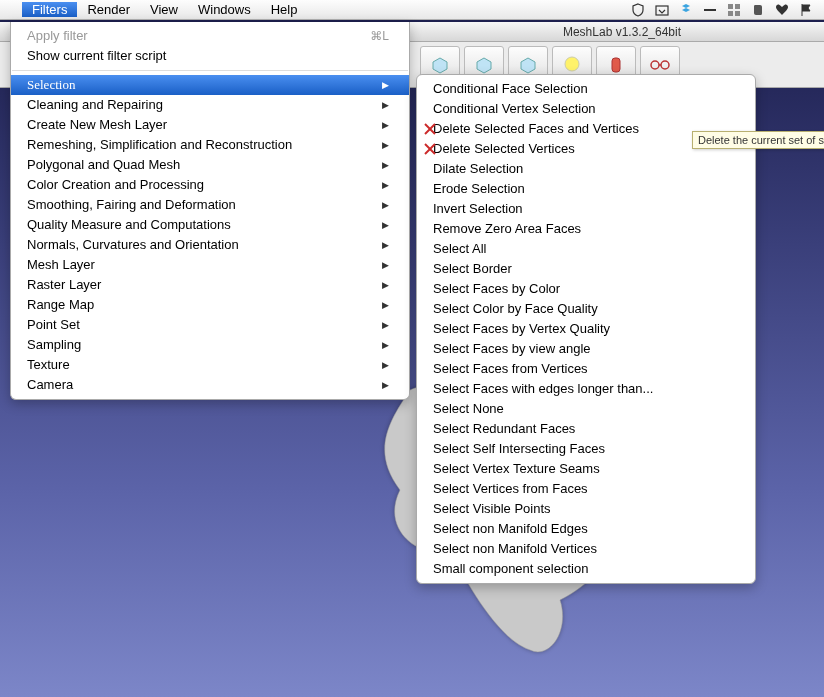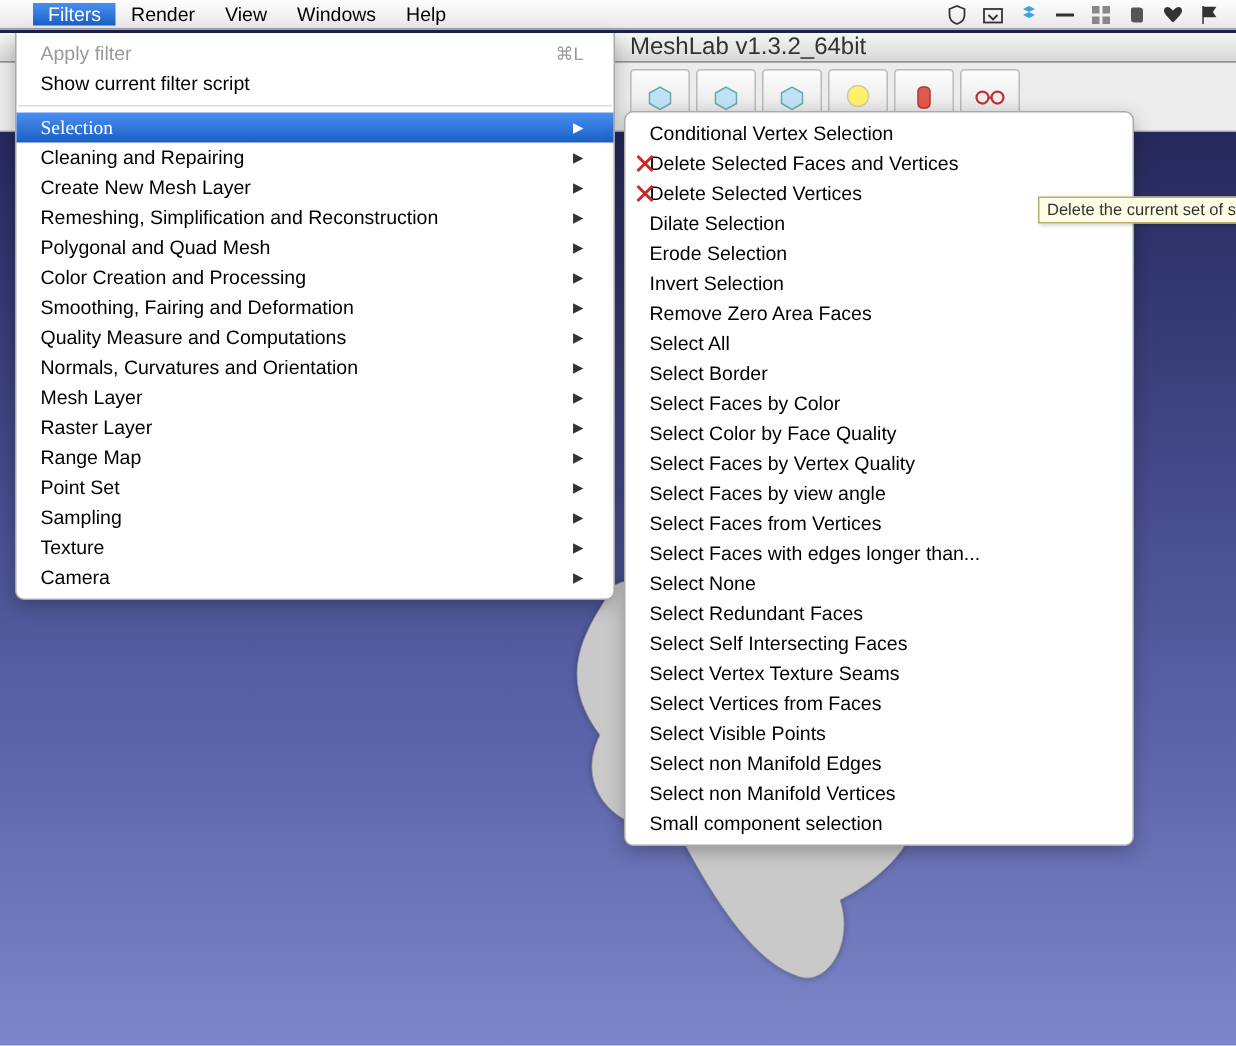--- a/index.html
+++ b/index.html
@@ -56,21 +56,22 @@
   .window-area {
     position: absolute;
     top: 22px;
     left: 0;
     right: 0;
   }
   .titlebar {
     height: 20px;
     background: linear-gradient(to bottom, #f6f6f6, #d7d7d7);
     border-bottom: 1px solid #aaa;
-    font-size: 16px;
+    text-align: center;
+    font-size: 12px;
     line-height: 20px;
     color: #333;
     padding-left: 420px;
   }
   .toolbar {
     height: 46px;
     background: #ececec;
     border-bottom: 1px solid #aaa;
     display: flex;
     align-items: center;
@@ -352,20 +353,23 @@
       <div class="menu-item">
         <span>Camera</span>
         <span class="arrow">▶</span>
       </div>
     </div>
 </div>
 
 <div class="dropdown selection">
   <div id="selection-items">
       <div class="menu-item">
+        <span>Conditional Face Selection</span>
+      </div>
+      <div class="menu-item">
         <span>Conditional Vertex Selection</span>
       </div>
       <div class="menu-item">
         <span class="delicon">
           <svg width="14" height="14" viewBox="0 0 14 14">
             <line x1="2" y1="2" x2="12" y2="12" stroke="#cc2a2a" stroke-width="2"></line>
             <line x1="12" y1="2" x2="2" y2="12" stroke="#cc2a2a" stroke-width="2"></line>
           </svg>
         </span>
         <span>Delete Selected Faces and Vertices</span>

